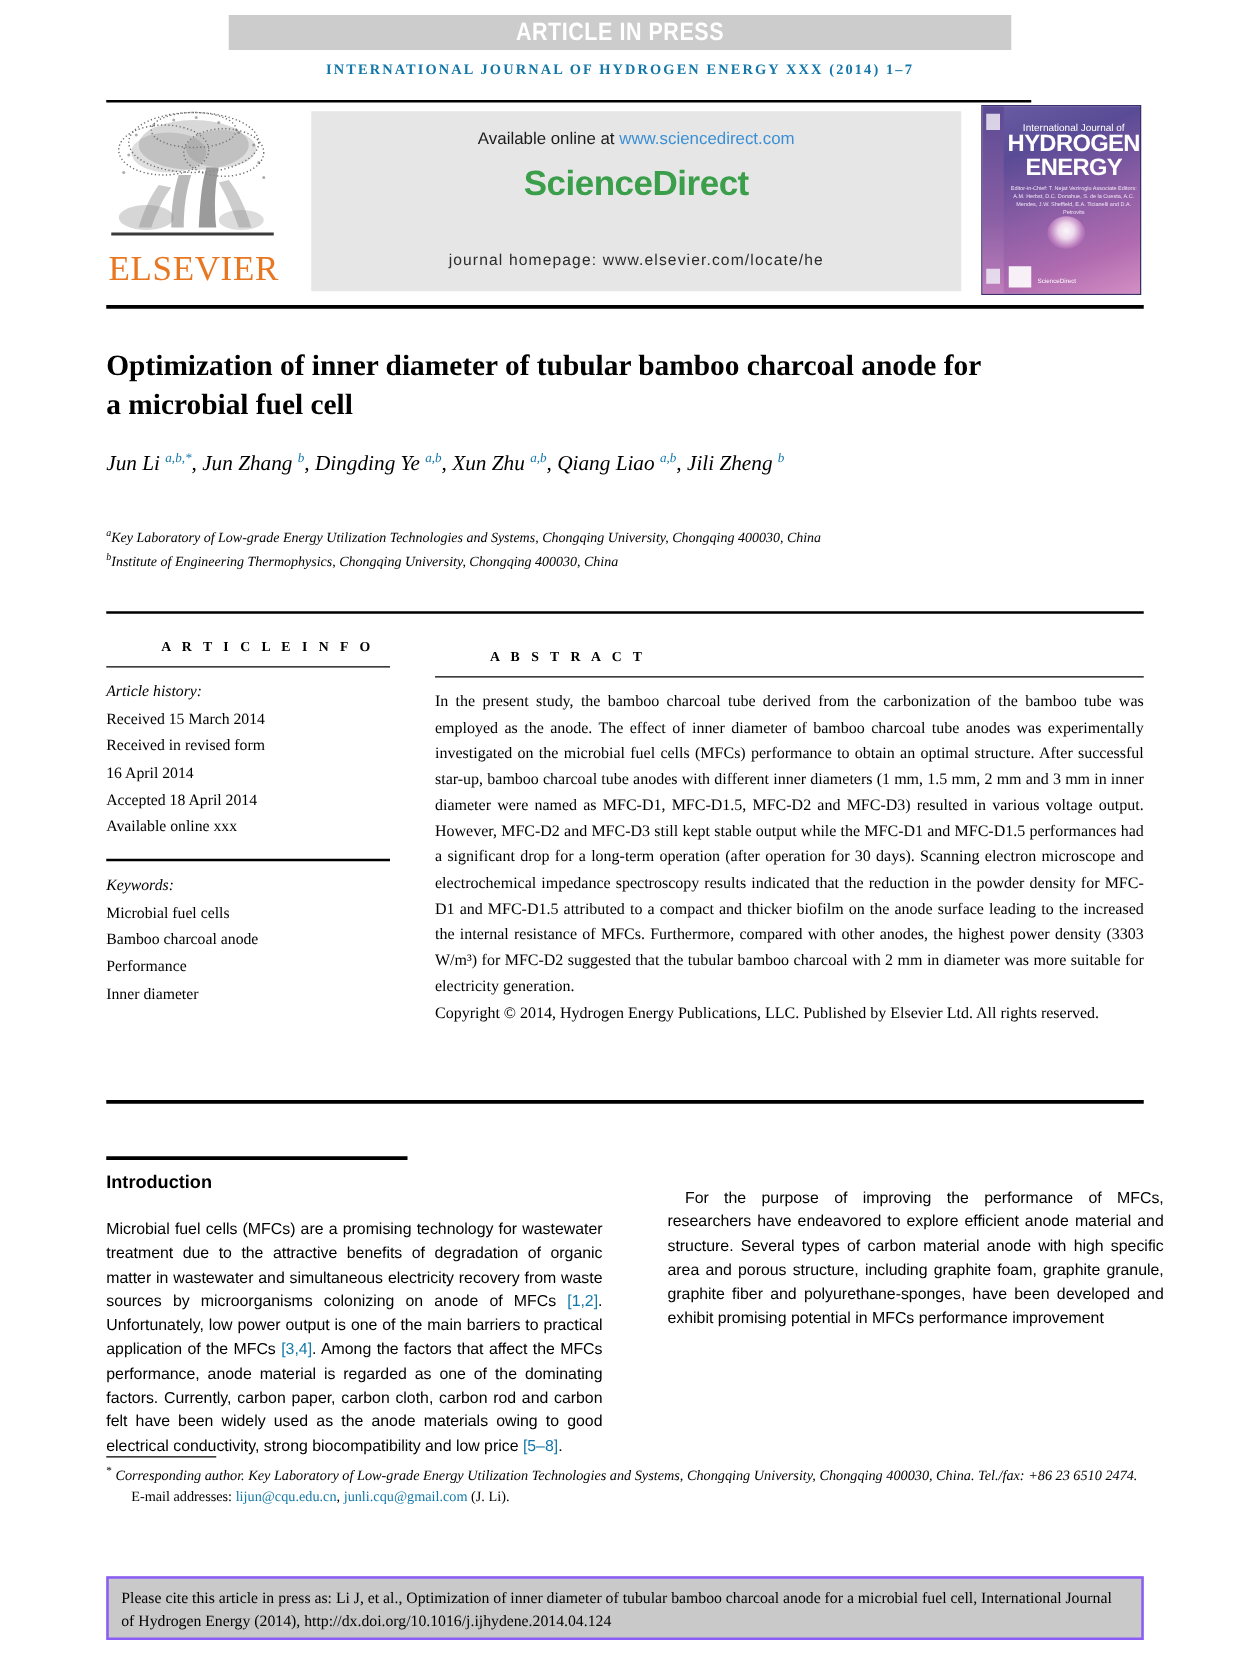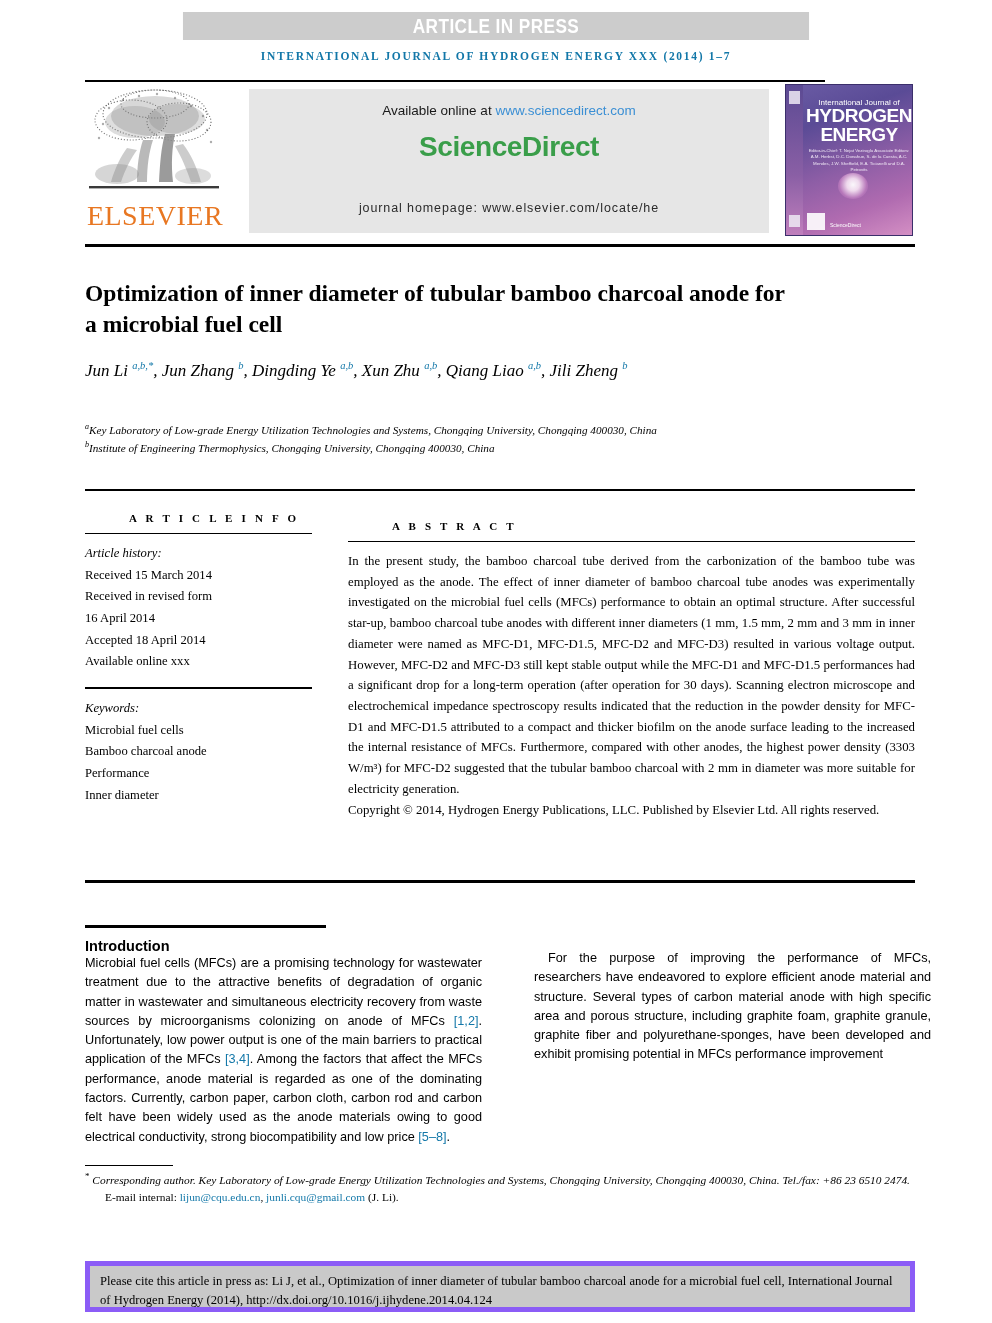--- a/index.html
+++ b/index.html
@@ -322,20 +322,21 @@
   .sec-rule {
     width: 241px;
     height: 3px;
     background: #000;
     margin-bottom: 10px;
   }
   .sec-title {
     font-family: "Liberation Sans", sans-serif;
     font-weight: bold;
     font-size: 14.5px;
+    margin-bottom: 20px;
   }
   .body-text {
     font-family: "Liberation Sans", sans-serif;
     font-size: 12.7px;
     line-height: 1.52;
     text-align: justify;
     text-justify: inter-word;
   }
   .body-text p { margin: 0; }
   .body-text p + p { text-indent: 14px; }
@@ -367,21 +368,21 @@
   .issn-line { font-size: 11.8px; line-height: 1.75; }
 
   
   .cite-box {
     position: absolute;
     left: 85px;
     top: 1261px;
     width: 830px;
     height: 51px;
     background: #c9c9c9;
-    border: 5px solid #8b5cf6;
+    border: 2px solid #8b5cf6;
     padding: 6px 10px;
     font-family: "Liberation Serif", serif;
     font-size: 12.6px;
     line-height: 1.5;
   }
 </style>
 </head>
 <body>
 
 <div class="press-banner">
@@ -508,18 +509,18 @@
 <div class="body-right">
     <div class="body-text">
       <p></p>
       <p>For the purpose of improving the performance of MFCs, researchers have endeavored to explore efficient anode material and structure. Several types of carbon material anode with high specific area and porous structure, including graphite foam, graphite granule, graphite fiber and polyurethane-sponges, have been developed and exhibit promising potential in MFCs performance improvement</p>
     </div>
   </div>
 
 <div class="foot-rule"></div>
 <div class="footnotes">
   <div><span class="star">*</span> <span class="corr">Corresponding author. Key Laboratory of Low-grade Energy Utilization Technologies and Systems, Chongqing University, Chongqing 400030, China. Tel./fax: +86 23 6510 2474.</span></div>
-  <div class="emails"><span>E-mail internal: </span><span class="link">lijun@cqu.edu.cn</span><span>, </span><span class="link">junli.cqu@gmail.com</span><span> (J. Li).</span></div>
+  <div class="emails"><span>E-mail addresses: </span><span class="link">lijun@cqu.edu.cn</span><span>, </span><span class="link">junli.cqu@gmail.com</span><span> (J. Li).</span></div>
 </div>
 
 <div class="cite-box">
   <span>Please cite this article in press as: Li J, et al., Optimization of inner diameter of tubular bamboo charcoal anode for a microbial fuel cell, International Journal of Hydrogen Energy (2014), http://dx.doi.org/10.1016/j.ijhydene.2014.04.124</span>
 </div>
 
 </body></html>

